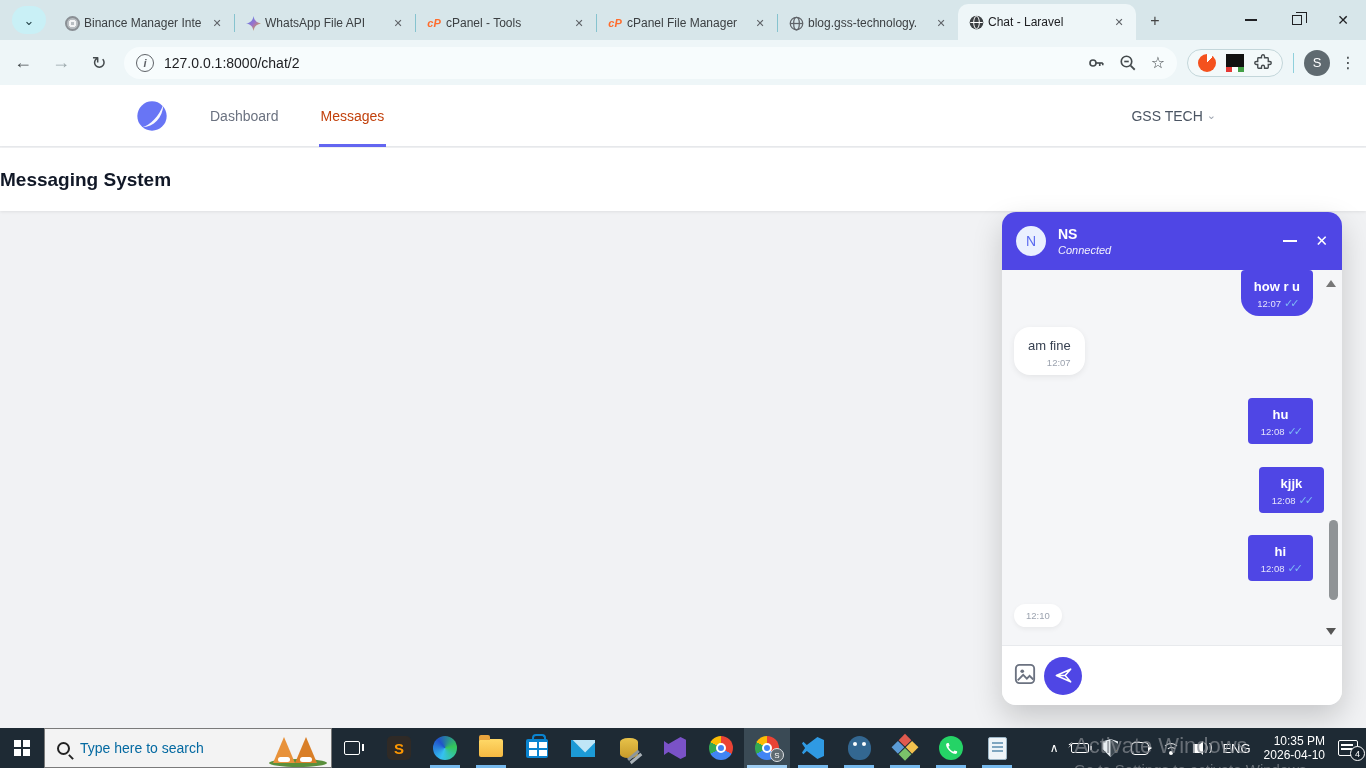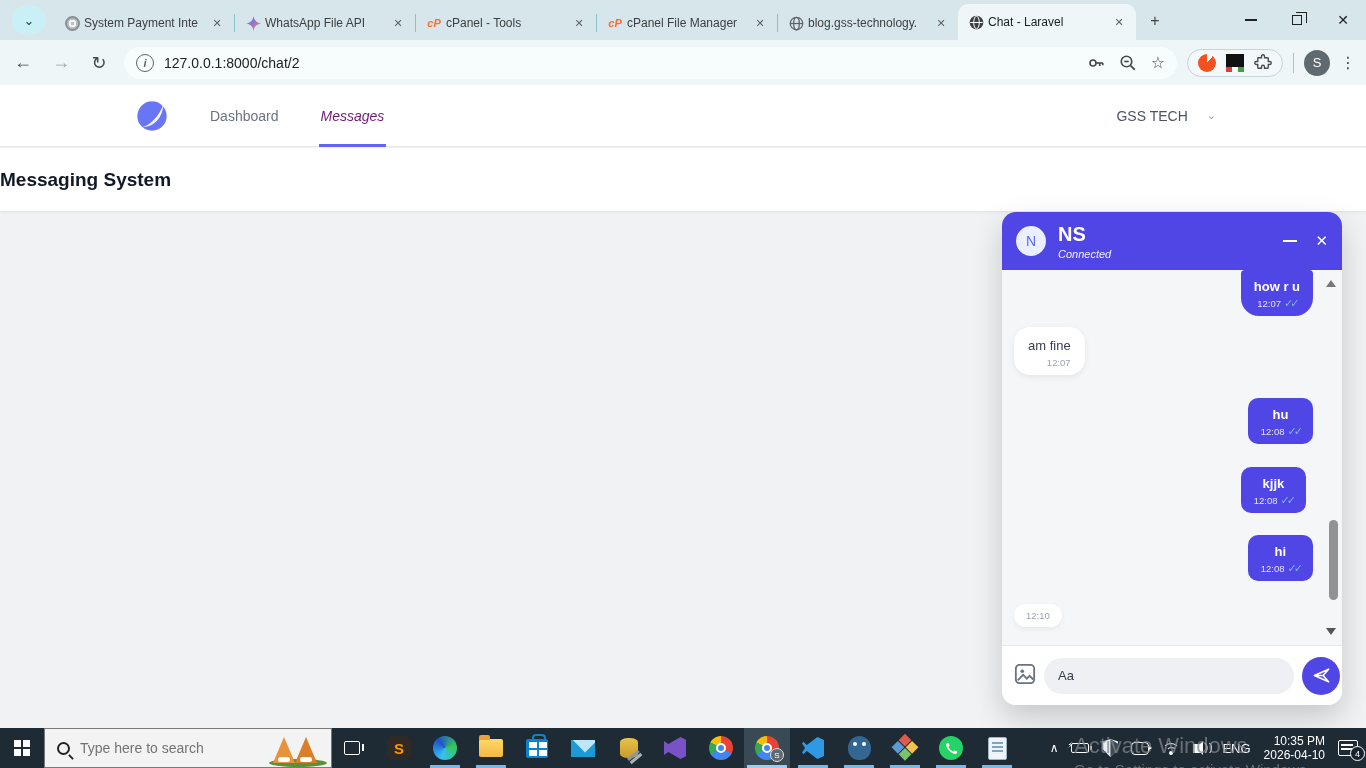--- a/index.html
+++ b/index.html
@@ -39,41 +39,41 @@
   .ext-dark { width:18px; height:18px; background:#111; position:relative; overflow:hidden; }
   .ext-dark::after { content:''; position:absolute; left:0; bottom:0; width:100%; height:5px; background:linear-gradient(90deg,#e53935 0 33%,#fff 33% 66%,#43a047 66%); }
   .tb-sep { width:1px; height:20px; background:#8fd0dc; }
   .avatar-s { width:26px; height:26px; border-radius:50%; background:#5f6a70; color:#fff; font-size:13px; display:flex; align-items:center; justify-content:center; }
 
   
   #app { left:0; top:85px; width:1366px; height:643px; background:#f1f2f4; }
   #appnav { left:0; top:0; width:1366px; height:62px; background:#fff; border-bottom:1px solid #e7e9ec; display:flex; align-items:center; }
   .brand { margin-left:136px; width:32px; height:32px; }
   .nav-item { margin-left:42px; font-size:14px; color:#6b7280; height:62px; display:flex; align-items:center; position:relative; }
-  .nav-item.active { color:#701a75;font-style:italic; }
+  .nav-item.active { color:#c2410c; }
   .nav-item.active::after { content:''; position:absolute; left:-2px; right:-2px; bottom:0; height:3px; background:#6366f1; }
-  .team-menu { margin-left:auto; margin-right:150px; font-size:14px; color:#4b5563; display:flex; align-items:center; gap:19px; }
+  .team-menu { margin-left:auto; margin-right:150px; font-size:14px; color:#4b5563; display:flex; align-items:center; gap:4px; }
   .chev { font-size:11px; color:#9ca3af; }
   #pagehead { left:0; top:63px; width:1366px; height:63px; background:#fff; box-shadow:0 1px 3px rgba(0,0,0,.08); display:flex; align-items:center; }
   #pagehead h1 { font-size:19px; font-weight:bold; color:#111827; }
 
   
   #chat { left:1002px; top:127px; width:340px; height:493px; background:#f5f6f8; border-radius:14px; box-shadow:0 12px 30px rgba(0,0,0,.18); }
   #chat-header { left:0; top:0; width:340px; height:58px; background:#4f46e5; border-radius:14px 14px 0 0; display:flex; align-items:center; }
   .chat-avatar { width:30px; height:30px; border-radius:50%; background:#eaf0ff; color:#5b6bf0; font-size:14px; display:flex; align-items:center; justify-content:center; margin-left:14px; }
   .chat-id { margin-left:12px; color:#fff; }
-  .chat-name { font-size:20px; font-weight:bold; }
+  .chat-name { font-size:14px; font-weight:bold; }
   .chat-status { font-size:11px; font-style:italic; opacity:.92; margin-top:2px; }
   .chat-win-btns { margin-left:auto; margin-right:14px; display:flex; align-items:center; gap:18px; color:#fff; }
   .chat-min { width:14px; height:2px; background:#fff; }
   .chat-close { font-size:15px; }
 
   #msgs { left:0; top:58px; width:340px; height:375px; overflow:hidden; }
   .bubble { position:absolute; font-size:13px; }
-  .sent { background:#4f46e5; color:#fff; border-radius:10px; padding:9px 13px 6px; text-align:center; }
+  .sent { background:#4f46e5; color:#fff; border-radius:4px; padding:9px 13px 6px; text-align:center; }
   .sent .txt { font-weight:bold; }
   .sent .meta { margin-top:3px; font-size:9.5px; color:rgba(255,255,255,.85); display:flex; align-items:center; justify-content:center; gap:3px; }
   .sent .ticks { color:#7db9f5; letter-spacing:-3px; font-size:11px; font-weight:bold; }
   .recv { background:#fff; color:#374151; border-radius:16px; padding:11px 14px 7px; box-shadow:0 2px 6px rgba(0,0,0,.07); }
   .recv .meta { margin-top:4px; font-size:9.5px; color:#9ca3af; text-align:right; }
   .typing-pill { position:absolute; left:12px; top:334px; background:#fff; border-radius:14px; padding:6px 12px; font-size:9.5px; color:#9ca3af; box-shadow:0 2px 5px rgba(0,0,0,.06); }
 
   .vscroll-up { position:absolute; right:6px; top:10px; width:0; height:0; border-left:5px solid transparent; border-right:5px solid transparent; border-bottom:7px solid #777; }
   .vscroll-down { position:absolute; right:6px; top:358px; width:0; height:0; border-left:5px solid transparent; border-right:5px solid transparent; border-top:7px solid #555; }
   .vscroll-thumb { position:absolute; right:4px; top:250px; width:9px; height:80px; background:#8f9396; border-radius:5px; }
@@ -88,21 +88,21 @@
   #watermark .l2 { font-size:15px; margin-top:2px; }
 
   
   #taskbar { left:0; top:728px; width:1366px; height:40px; background:#1e2a34; display:flex; align-items:center; color:#fff; }
   .start { width:44px; height:40px; display:flex; align-items:center; justify-content:center; }
   .winlogo { width:16px; height:16px; display:grid; grid-template-columns:7px 7px; grid-template-rows:7px 7px; gap:2px; }
   .winlogo span { background:#fff; }
   #searchbox { width:288px; height:40px; background:#f3f3f3; border:1px solid #7a7a7a; display:flex; align-items:center; position:relative; overflow:hidden; }
   .mag { width:13px; height:13px; border:2px solid #222; border-radius:50%; position:relative; margin:0 10px 0 12px; flex:0 0 13px; }
   .mag::after { content:''; position:absolute; width:2px; height:6px; background:#222; transform:rotate(-45deg); left:11px; top:10px; }
-  #searchbox .ph { font-size:14px; color:#737373; }
+  #searchbox .ph { font-size:14px; color:#0369a1; }
   .foxes { position:absolute; right:2px; bottom:0; width:62px; height:36px; }
   .ground { position:absolute; bottom:0; left:2px; width:58px; height:8px; background:#5a8f3c; border-radius:50%; }
   .fox { position:absolute; bottom:4px; width:0; height:0; border-left:11px solid transparent; border-right:11px solid transparent; border-bottom:26px solid #e8923a; }
   .fox.f1 { left:6px; } .fox.f2 { left:28px; border-bottom-color:#d97f28; }
   .fox::after { content:''; position:absolute; left:-6px; top:20px; width:12px; height:5px; background:#fff; border-radius:3px; }
   .taskview { width:40px; height:40px; display:flex; align-items:center; justify-content:center; margin-right:4px; }
   .tv-ico { width:16px; height:14px; border:1.6px solid #fff; border-radius:2px; position:relative; }
   .tv-ico::after { content:''; position:absolute; right:-5px; top:2px; width:2px; height:7px; background:#fff; }
 
   .task-icons { display:flex; height:40px; }
@@ -164,21 +164,21 @@
 
 <div id="tabstrip" class="abs">
   <div class="tablist-btn">
       <span>⌄</span>
     </div>
 
   <div class="tab">
     <span class="favicon">
         <span class="fav-binance"></span>
       </span>
-    <span class="title">System Payment Inte</span>
+    <span class="title">Binance Manager Inte</span>
     <span class="close">✕</span>
   </div>
   <div class="tab-sep"></div>
 
   <div class="tab">
     <span class="favicon">
       <svg width="15" height="15" viewBox="0 0 24 24">
           <defs>
             <linearGradient id="g1" x1="0" y1="0" x2="1" y2="1">
               <stop offset="0" stop-color="#4285f4"></stop>
@@ -339,21 +339,21 @@
       </div>
 
       <div class="bubble sent" style="right:29px; top:128px;">
         <div class="txt">hu</div>
         <div class="meta">
             <span>12:08</span>
             <span class="ticks">✓✓</span>
           </div>
       </div>
 
-      <div class="bubble sent" style="right:36px; top:197px;">
+      <div class="bubble sent" style="right:18px; top:197px;">
         <div class="txt">kjjk</div>
         <div class="meta">
             <span>12:08</span>
             <span class="ticks">✓✓</span>
           </div>
       </div>
 
       <div class="bubble sent" style="right:29px; top:265px;">
         <div class="txt">hi</div>
         <div class="meta">
@@ -370,23 +370,20 @@
     </div>
 
     <div id="composer" class="abs">
       <span class="img-btn">
         <svg width="22" height="22" viewBox="0 0 24 24">
             <rect x="2" y="2" width="20" height="20" rx="4" fill="none" stroke="#6b7280" stroke-width="2"></rect>
             <circle cx="9" cy="9" r="2" fill="#6b7280"></circle>
             <path d="M4 19 L10 13 L14 17 L17 14 L21 18" fill="none" stroke="#6b7280" stroke-width="2"></path>
           </svg>
       </span>
-      <div class="msg-input">
-        <span>Aa</span>
-      </div>
       <div class="send-btn">
         <svg width="19" height="19" viewBox="0 0 24 24">
             <path d="M3 12 L21 4 L14 12 L21 20 Z M3 12 L14 12" fill="none" stroke="#fff" stroke-width="2" stroke-linejoin="round"></path>
           </svg>
       </div>
     </div>
   </div>
 
   <div id="watermark" class="abs">
     <div class="l1">Activate Windows</div>

